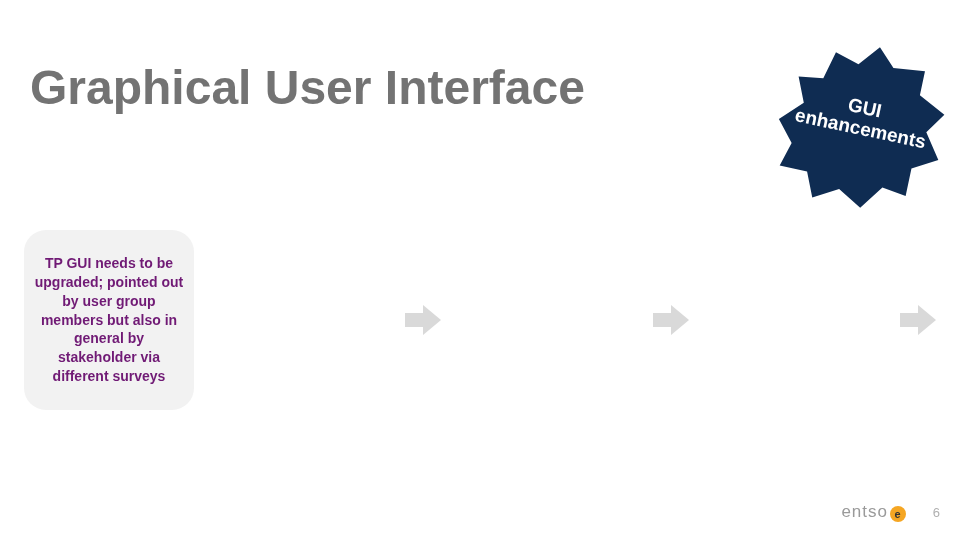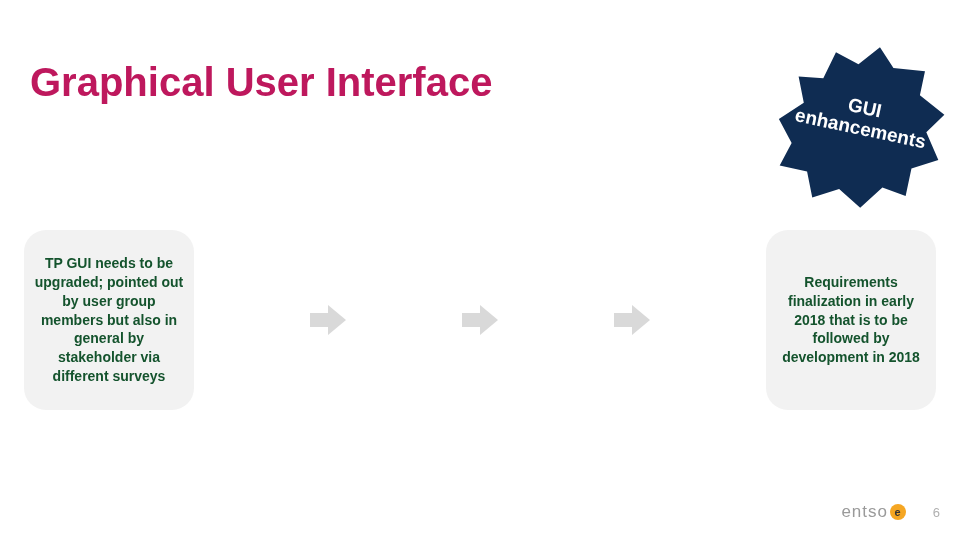--- a/index.html
+++ b/index.html
@@ -9,23 +9,23 @@
     height: 540px;
     font-family: "Segoe UI", Arial, sans-serif;
     background: #ffffff;
     overflow: hidden;
     position: relative;
   }
   .title {
     position: absolute;
     top: 60px;
     left: 30px;
-    font-size: 40px;
+    font-size: 48px;
     font-weight: 600;
-    color: #be185d;
+    color: #737373;
     text-align: right;
   }
   .gear-badge {
     position: absolute;
     top: 42px;
     right: 10px;
     width: 175px;
     height: 175px;
   }
   .gear-badge svg {
@@ -61,21 +61,21 @@
     display: flex;
     align-items: center;
     justify-content: center;
     padding: 10px;
     box-sizing: border-box;
   }
   .card span {
     text-align: center;
     font-size: 14px;
     font-weight: 600;
-    color: #14532d;
+    color: #701a75;
     line-height: 1.35;
   }
   .arrow {
     width: 36px;
     height: 30px;
     display: flex;
     align-items: center;
     justify-content: center;
   }
   .arrow svg {
@@ -84,21 +84,21 @@
   }
   .footer-logo {
     position: absolute;
     bottom: 18px;
     right: 54px;
     font-size: 17px;
     letter-spacing: 1px;
     color: #9a9a9a;
     font-weight: 500;
     display: flex;
-    align-items: center;
+    align-items: flex-end;
   }
   .footer-logo .e-circle {
     display: inline-flex;
     width: 16px;
     height: 16px;
     border-radius: 50%;
     background: #f5a623;
     color: #333;
     align-items: center;
     justify-content: center;
@@ -143,23 +143,20 @@
   <div class="arrow">
     <svg viewBox="0 0 36 30">
         <path fill="#d9d9d9" d="M0,8 L18,8 L18,0 L36,15 L18,30 L18,22 L0,22 Z"></path>
       </svg>
   </div>
   <div class="arrow">
     <svg viewBox="0 0 36 30">
         <path fill="#d9d9d9" d="M0,8 L18,8 L18,0 L36,15 L18,30 L18,22 L0,22 Z"></path>
       </svg>
   </div>
-  <div class="card">
-    <span>Requirements finalization in early 2018 that is to be followed by development in 2018</span>
-  </div>
 </div>
 
 <div class="footer-logo">
   <span>entso</span>
   <span class="e-circle">e</span>
 </div>
 
 <div class="page-num">6</div>
 
 </body></html>

